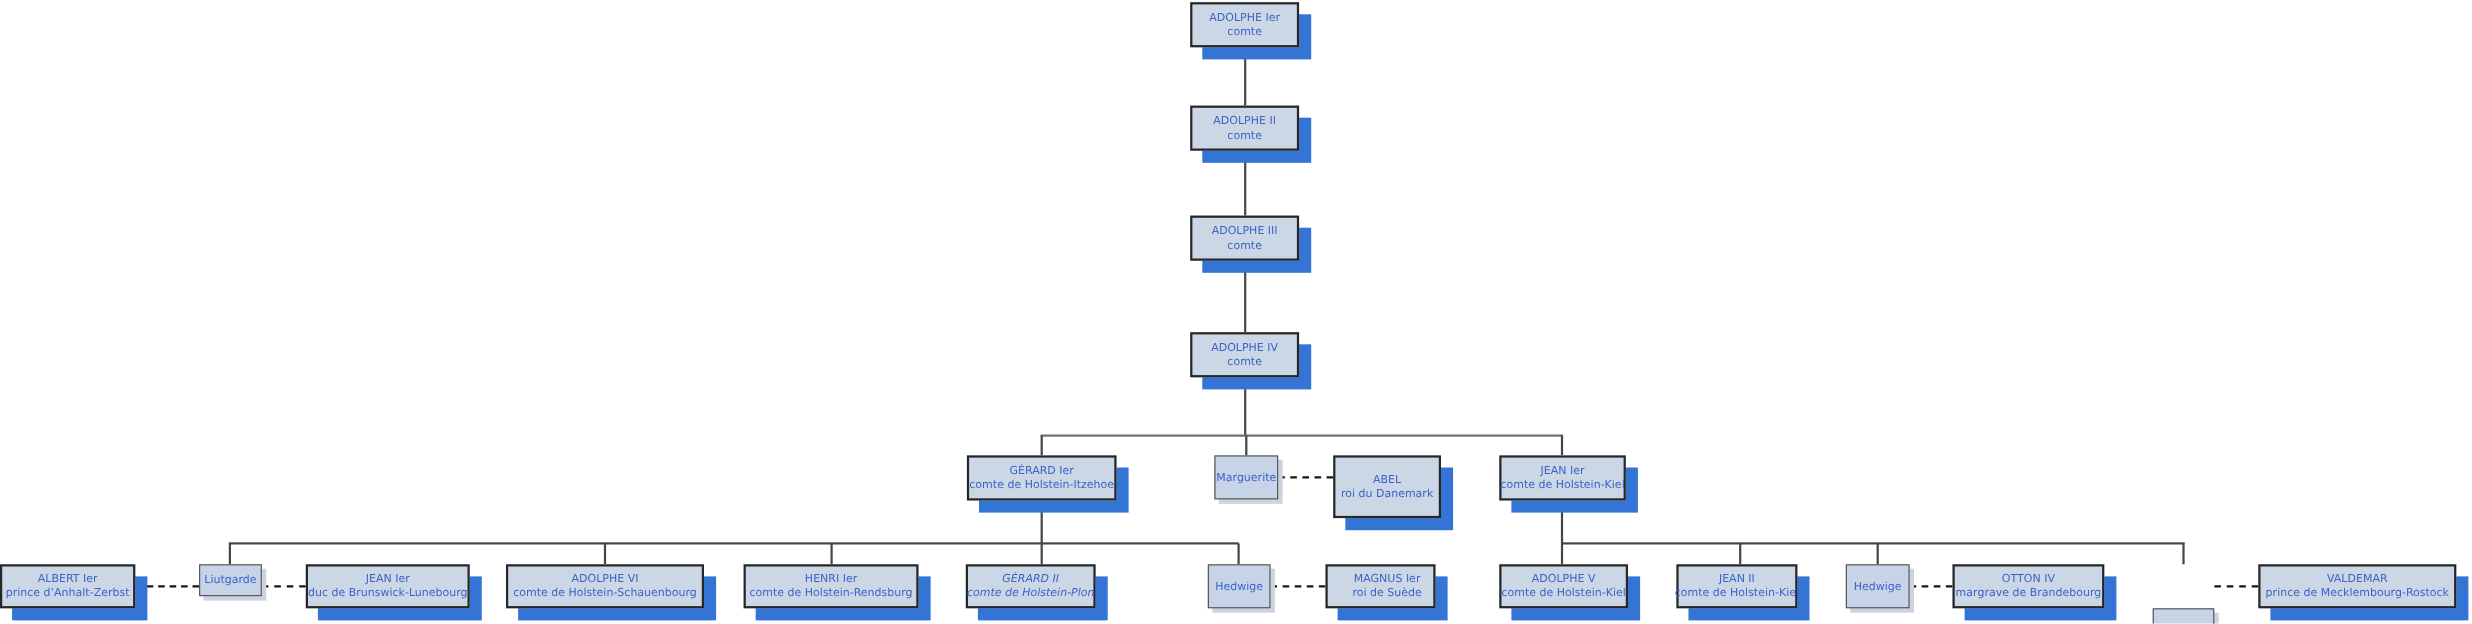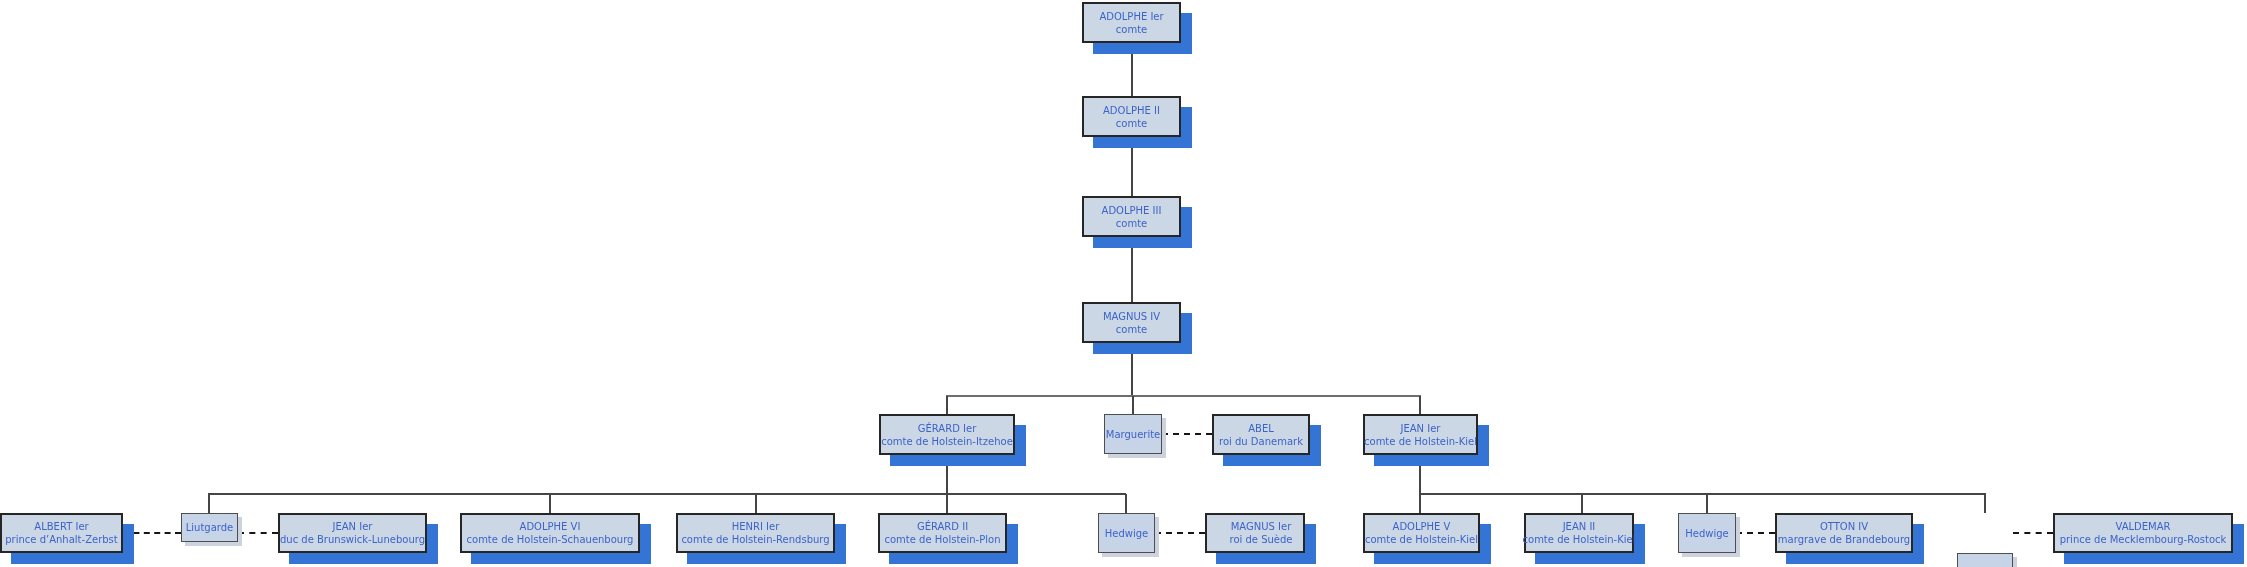--- a/index.html
+++ b/index.html
@@ -81,31 +81,31 @@
     </div>
     <div class="node" style="left: 1082px; top: 96px; width: 99px; height: 41px;">
       <span class="name">ADOLPHE II</span>
       <span class="title">comte</span>
     </div>
     <div class="node" style="left: 1082px; top: 196px; width: 99px; height: 41px;">
       <span class="name">ADOLPHE III</span>
       <span class="title">comte</span>
     </div>
     <div class="node" style="left: 1082px; top: 302px; width: 99px; height: 41px;">
-      <span class="name">MAGNUS IV</span>
+      <span class="name">ADOLPHE IV</span>
       <span class="title">comte</span>
     </div>
     <div class="node" style="left: 879px; top: 414px; width: 136px; height: 41px;">
       <span class="name">GÉRARD Ier</span>
       <span class="title">comte de Holstein-Itzehoe</span>
     </div>
     <div class="node small" style="left: 1104px; top: 414px; width: 58px; height: 40px;">
       <span class="name">Marguerite</span>
     </div>
-    <div class="node" style="left: 1212px; top: 414px; width: 98px; height: 41px;">
+    <div class="node" style="left: 1212px; top: 414px; width: 98px; height: 57px;">
       <span class="name">ABEL</span>
       <span class="title">roi du Danemark</span>
     </div>
     <div class="node" style="left: 1363px; top: 414px; width: 115px; height: 41px;">
       <span class="name">JEAN Ier</span>
       <span class="title">comte de Holstein-Kiel</span>
     </div>
     <div class="node" style="left: 0px; top: 513px; width: 123px; height: 40px;">
       <span class="name">ALBERT Ier</span>
       <span class="title">prince d’Anhalt-Zerbst</span>
@@ -118,21 +118,21 @@
       <span class="title">duc de Brunswick-Lunebourg</span>
     </div>
     <div class="node" style="left: 460px; top: 513px; width: 180px; height: 40px;">
       <span class="name">ADOLPHE VI</span>
       <span class="title">comte de Holstein-Schauenbourg</span>
     </div>
     <div class="node" style="left: 676px; top: 513px; width: 159px; height: 40px;">
       <span class="name">HENRI Ier</span>
       <span class="title">comte de Holstein-Rendsburg</span>
     </div>
-    <div class="node" style="left: 878px; top: 513px; width: 129px; height: 40px;">
+    <div class="node" style="left: 878px; top: 513px; width: 118px; height: 40px; font-style: italic;">
       <span class="name">GÉRARD II</span>
       <span class="title">comte de Holstein-Plon</span>
     </div>
     <div class="node small" style="left: 1098px; top: 513px; width: 57px; height: 40px;">
       <span class="name">Hedwige</span>
     </div>
     <div class="node" style="left: 1205px; top: 513px; width: 100px; height: 40px; padding-left: 12px;">
       <span class="name">MAGNUS Ier</span>
       <span class="title">roi de Suède</span>
     </div>

